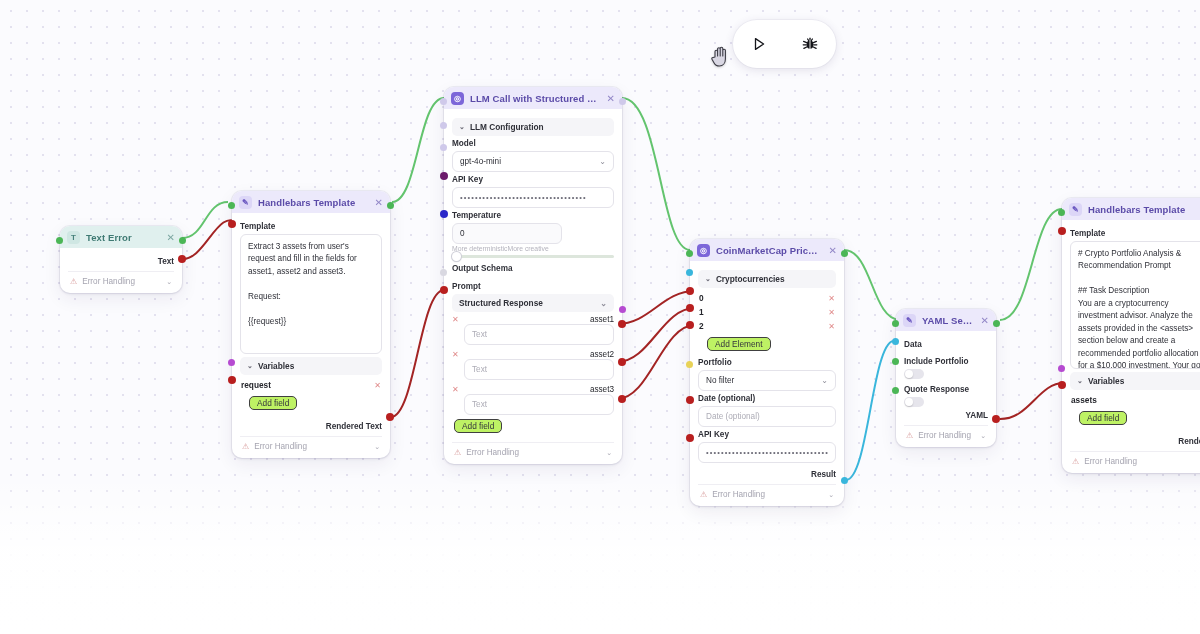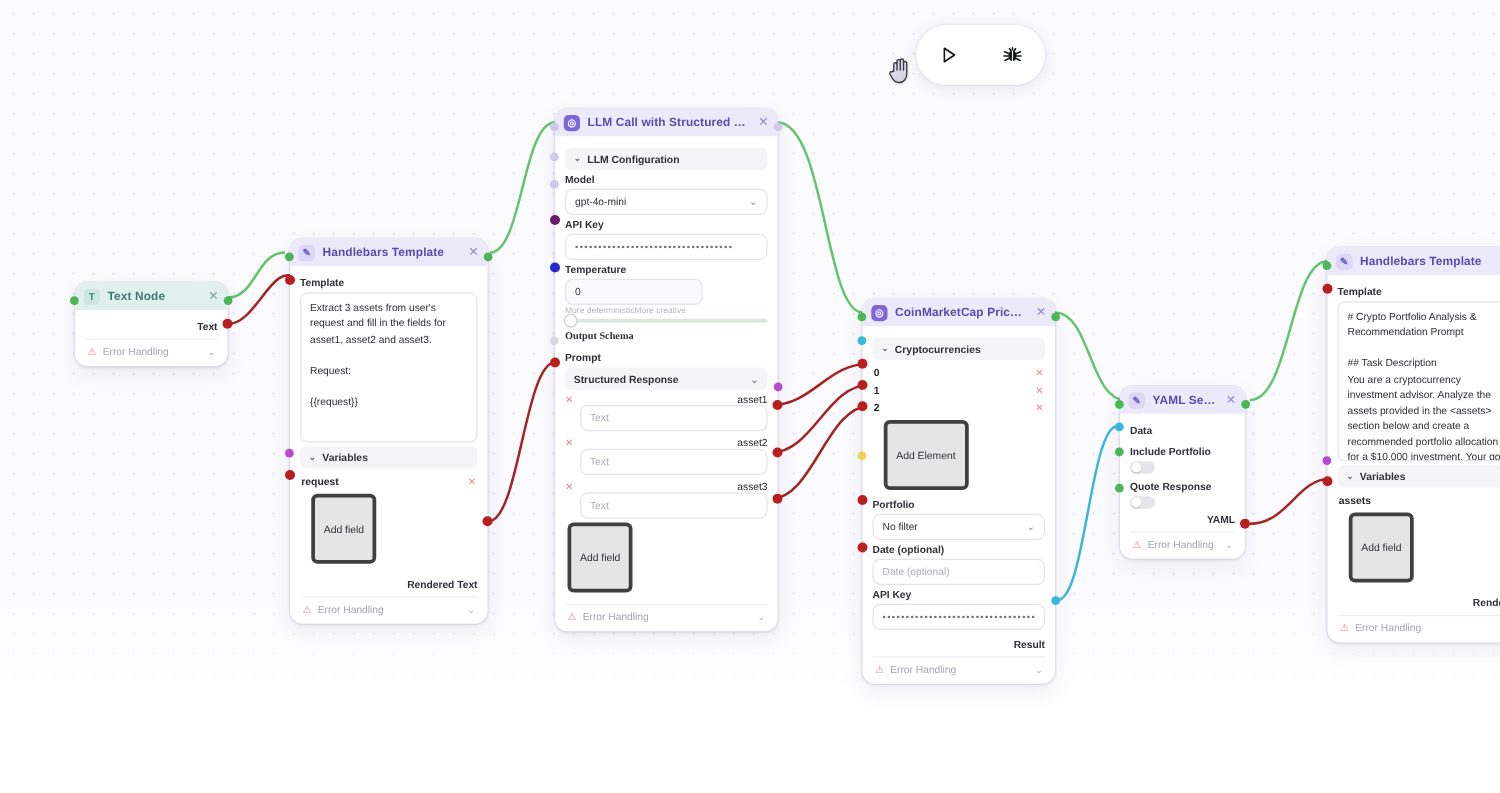--- a/index.html
+++ b/index.html
@@ -70,22 +70,22 @@
   }
   .sel { display: flex; align-items: center; justify-content: space-between; }
   .sel .cv { color: #8e8d99; font-size: 8px; }
   .pwd { letter-spacing: 1.1px; color: #6e6d79; font-size: 7.5px; }
   .sec {
     background: #f5f5f8; border-radius: 5px; padding: 4px 7px; margin: 3px 0;
     font-size: 8.3px; font-weight: 700; color: #2f3038; display: flex; align-items: center; gap: 5px;
   }
   .chev { color: #6d6c78; font-size: 7px; }
   .btn-sm {
-    display: inline-block; background: #e5e5e5; border: 3px solid #404040; border-radius: 5px;
-    font-size: 8.3px; color: #33343c; padding: 20px 7px; margin: 3px 0 4px 9px; cursor: pointer;
+    display: inline-block; background: #bef264; border: 1px solid #404040; border-radius: 5px;
+    font-size: 8.3px; color: #33343c; padding: 1px 7px; margin: 3px 0 4px 9px; cursor: pointer;
   }
   .row-item { display: flex; align-items: center; justify-content: space-between; padding: 2px 1px; font-size: 8.3px; font-weight: 700; color: #26272d; }
   .row-item .rx { color: #e08a8a; font-size: 8px; cursor: pointer; font-weight: 400; }
   .subrow { display: flex; align-items: center; gap: 5px; }
   .subrow .rx { color: #e08a8a; font-size: 8px; cursor: pointer; }
   .subrow .nm { flex: 1; text-align: right; font-size: 8.2px; font-weight: 400; color: #26272d; }
   .errbar {
     border-top: 1px solid #efeef3; margin-top: 5px; padding: 5px 2px 3px;
     display: flex; align-items: center; gap: 5px; font-size: 8.2px; color: #a5a4b0;
   }
@@ -170,21 +170,21 @@
   </div>
   <div class="cursor-hand">
     <svg width="22" height="24" viewBox="0 0 22 24">
       <path d="M5 13 V7.5 a1.3 1.3 0 0 1 2.6 0 V12 V5 a1.3 1.3 0 0 1 2.6 0 V12 V4.5 a1.3 1.3 0 0 1 2.6 0 V12 V6.5 a1.3 1.3 0 0 1 2.6 0 V15 c0 4-2.4 7-6 7 -3.1 0-4.6-1.6-5.6-3.6 L2 15.2 c-.5-1 .2-2 1.2-1.7 z" fill="#d9d7e3" stroke="#3b3b44" stroke-width="1.1" stroke-linejoin="round"></path>
     </svg>
   </div>
 
   <div class="node" style="left:60px; top:226px; width:122px;">
     <div class="node-hd hd-teal">
       <span class="badge b-teal">T</span>
-      <span class="ttl">Text Node</span>
+      <span class="ttl">Text Error</span>
       <span class="xc">✕</span>
     </div>
     <div class="node-body">
       <div class="lbl rt">Text</div>
       <div class="errbar">
         <span class="tri">⚠</span>
         <span>Error Handling</span>
         <span class="cvd">⌄</span>
       </div>
     </div>
@@ -256,21 +256,21 @@
       </div>
       <div class="slider-wrap">
         <div class="slider-lbls">
           <span>More deterministic</span>
           <span>More creative</span>
         </div>
         <div class="track">
           <span class="knob"></span>
         </div>
       </div>
-      <div class="lbl" style="margin-top:6px;font-family:Liberation Serif, serif;">Output Schema</div>
+      <div class="lbl" style="margin-top:6px;">Output Schema</div>
       <div class="lbl" style="margin-top:9px;">Prompt</div>
       <div class="sec sel" style="justify-content:space-between; gap:6px;">
         <span>Structured Response</span>
         <span class="cv">⌄</span>
       </div>
 
       <div class="subrow" style="margin-top:3px;">
         <span class="rx">✕</span>
         <span class="nm">asset1</span>
       </div>

